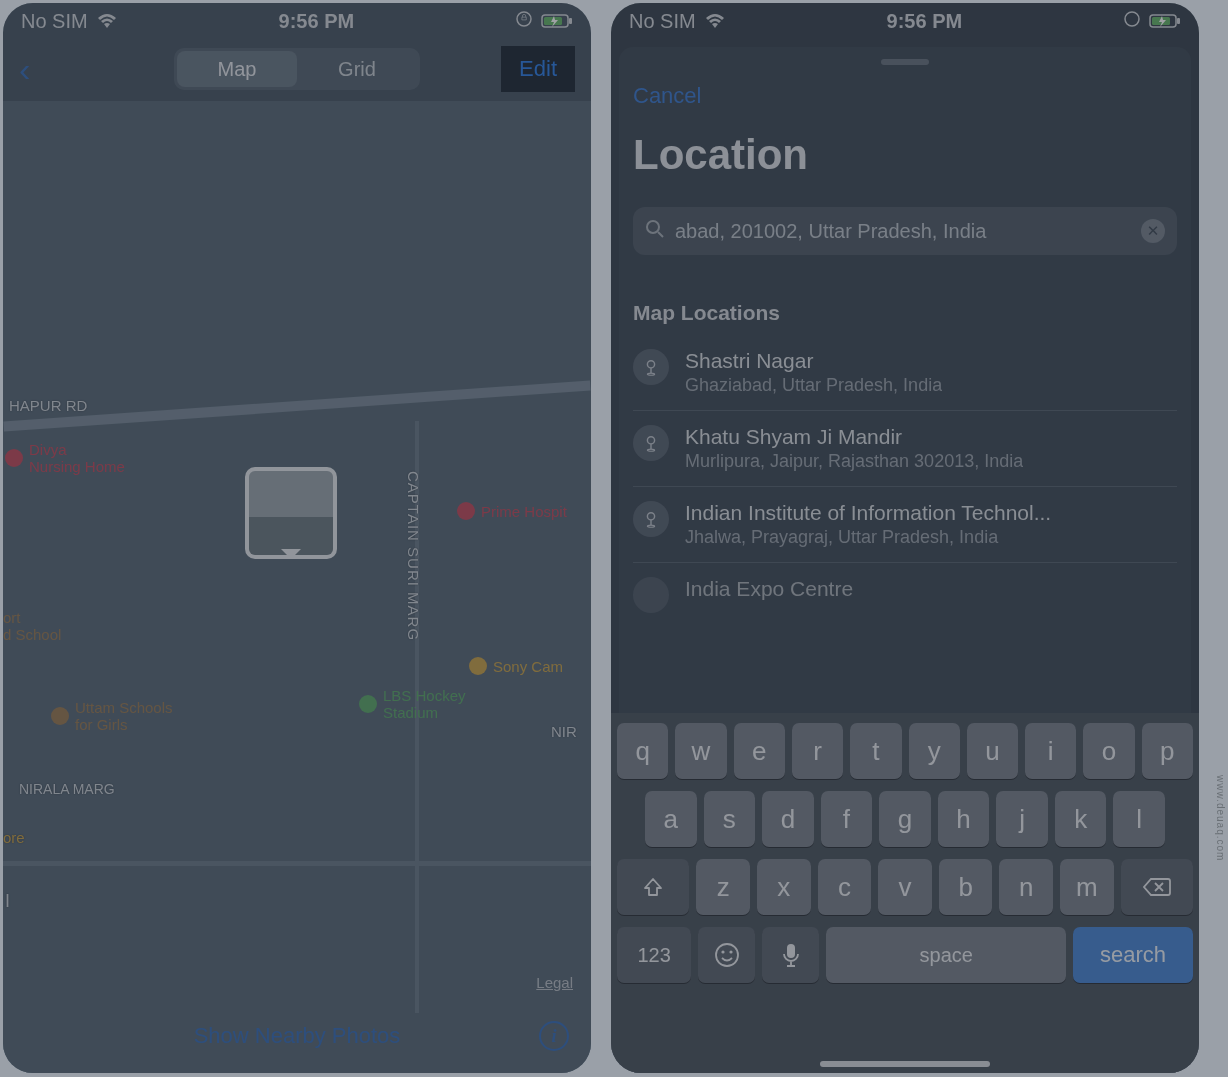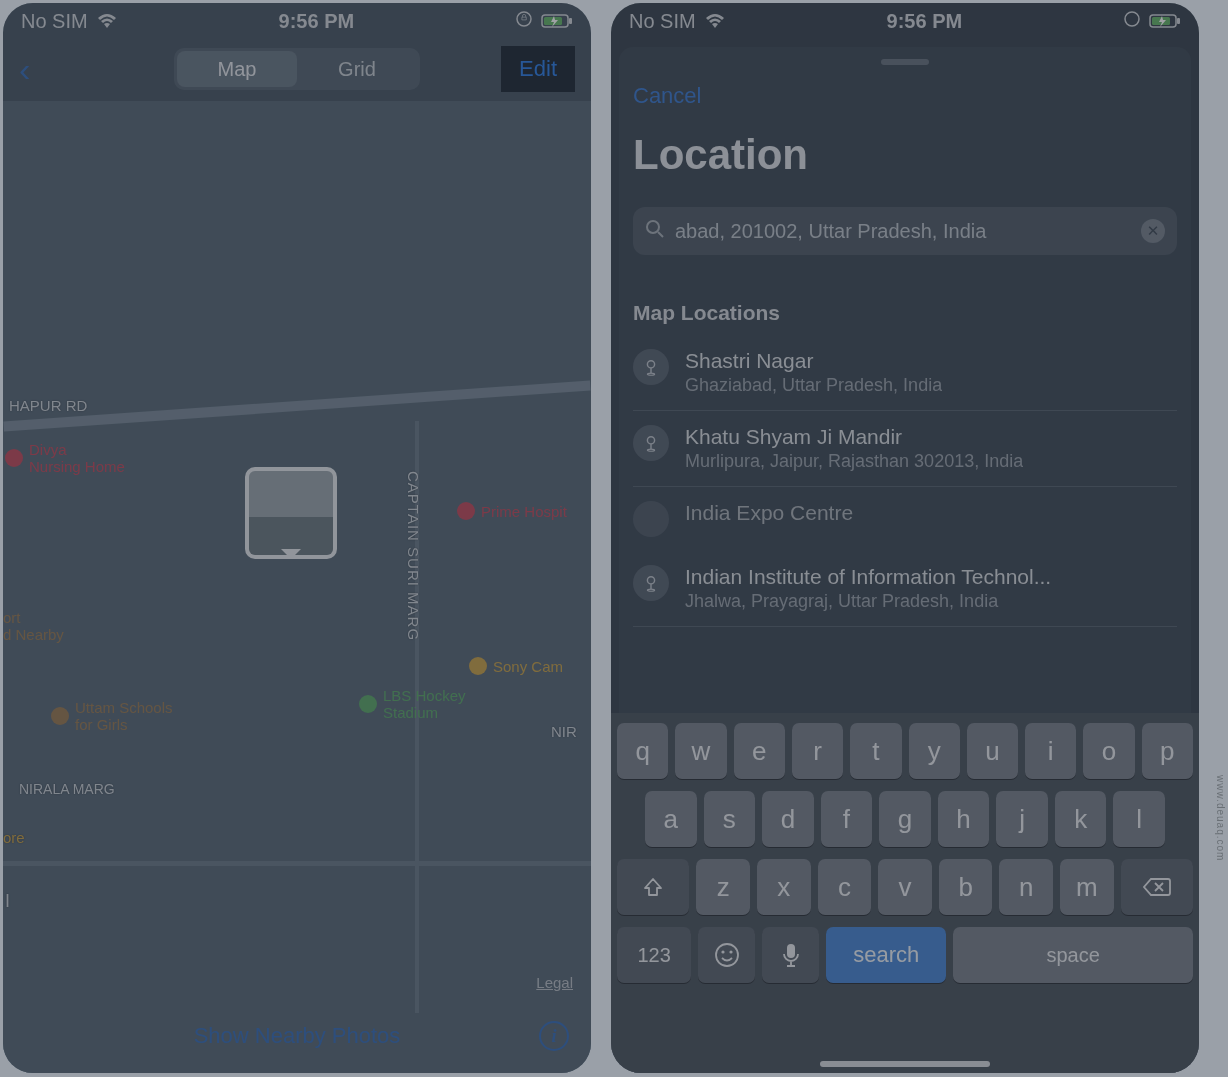--- a/index.html
+++ b/index.html
@@ -302,21 +302,21 @@
       <span class="poi-dot" style="background:#c14d5e"></span>
       <span style="white-space:pre">Divya
 Nursing Home</span>
     </div>
     <div class="map-poi" style="left:454px;top:401px;color:#c14d5e">
       <span class="poi-dot" style="background:#c14d5e"></span>
       <span>Prime Hospit</span>
     </div>
     <div class="map-poi" style="left:0px;top:508px;color:#9a7b54">
       <span style="white-space:pre">ort
-d Nearby</span>
+d School</span>
     </div>
     <div class="map-poi" style="left:466px;top:556px;color:#c9a24a">
       <span class="poi-dot" style="background:#c9a24a"></span>
       <span>Sony Cam</span>
     </div>
     <div class="map-poi" style="left:356px;top:586px;color:#5da86a">
       <span class="poi-dot" style="background:#5da86a"></span>
       <span style="white-space:pre">LBS Hockey
 Stadium</span>
     </div>
@@ -410,37 +410,37 @@
             <circle cx="10" cy="7" r="4" fill="none" stroke="currentColor" stroke-width="1.6"></circle>
             <line x1="10" y1="11" x2="10" y2="17" stroke="currentColor" stroke-width="1.6"></line>
             <ellipse cx="10" cy="18" rx="4" ry="1.2" fill="none" stroke="currentColor" stroke-width="1.3"></ellipse>
           </svg>
         </div>
       <div class="loc-text">
           <div class="t1">Khatu Shyam Ji Mandir</div>
           <div class="t2">Murlipura, Jaipur, Rajasthan 302013, India</div>
         </div>
     </div>
-    <div class="loc-item" style="border-bottom:none;opacity:0.7">
-      <div class="loc-icon"></div>
-      <div class="loc-text">
-          <div class="t1">India Expo Centre</div>
-        </div>
-    </div>
     <div class="loc-item">
       <div class="loc-icon">
           <svg viewBox="0 0 20 20">
             <circle cx="10" cy="7" r="4" fill="none" stroke="currentColor" stroke-width="1.6"></circle>
             <line x1="10" y1="11" x2="10" y2="17" stroke="currentColor" stroke-width="1.6"></line>
             <ellipse cx="10" cy="18" rx="4" ry="1.2" fill="none" stroke="currentColor" stroke-width="1.3"></ellipse>
           </svg>
         </div>
       <div class="loc-text">
           <div class="t1">Indian Institute of Information Technol...</div>
           <div class="t2">Jhalwa, Prayagraj, Uttar Pradesh, India</div>
+        </div>
+    </div>
+    <div class="loc-item" style="border-bottom:none;opacity:0.7">
+      <div class="loc-icon"></div>
+      <div class="loc-text">
+          <div class="t1">India Expo Centre</div>
         </div>
     </div>
   </div>
 
   <div class="keyboard">
     <div class="kb-row r1" id="kb-r1">
         <div class="key">q</div>
         <div class="key">w</div>
         <div class="key">e</div>
         <div class="key">r</div>
@@ -491,22 +491,22 @@
             <circle cx="17" cy="10" r="1.6" fill="#e9ebee"></circle>
             <path d="M8 16 Q13 21 18 16" fill="none" stroke="#e9ebee" stroke-width="1.8"></path>
           </svg>
       </div>
       <div class="key special mic">
         <svg width="20" height="26" viewBox="0 0 20 26">
             <rect x="6" y="2" width="8" height="14" rx="4" fill="#e9ebee"></rect>
             <path d="M3 12 a7 7 0 0 0 14 0 M10 19 v5 M6 24 h8" fill="none" stroke="#e9ebee" stroke-width="1.8"></path>
           </svg>
       </div>
+      <div class="key space">space</div>
       <div class="key search">search</div>
-      <div class="key space">space</div>
     </div>
     <div class="home-indicator"></div>
   </div>
 
   <div class="dim-overlay"></div>
 </div>
 
 <div class="watermark">www.deuaq.com</div>
 
 </body></html>

